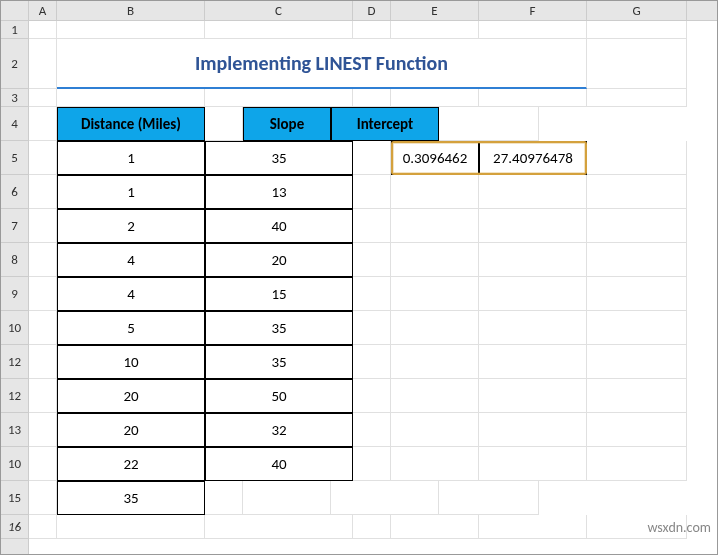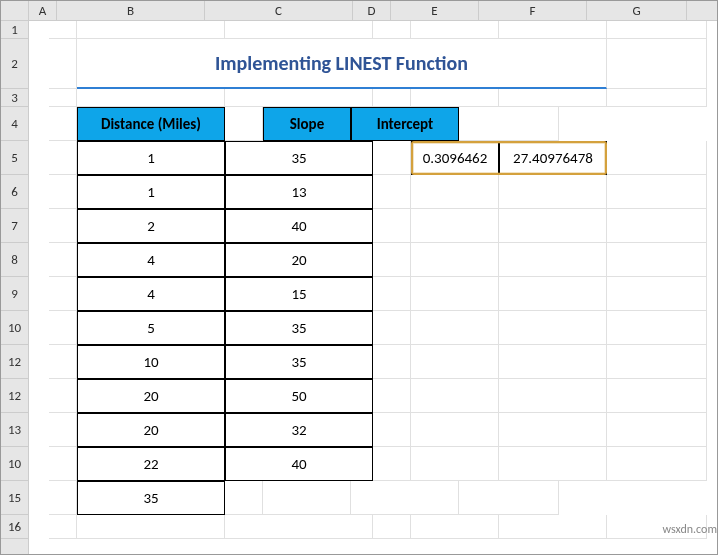--- a/index.html
+++ b/index.html
@@ -56,21 +56,21 @@
   .row-h {
     border-bottom: 1px solid #ccc;
     display: flex;
     align-items: center;
     justify-content: center;
     font-size: 13px;
     color: #333;
   }
   .grid {
     position: absolute;
-    top: 20px; left: 28px; right: 0; bottom: 0; margin-left: 20px;
+    top: 20px; left: 28px; right: 0; bottom: 0;
   }
   .grid-row {
     display: flex;
   }
   .cell {
     border-right: 1px solid #e0e0e0;
     border-bottom: 1px solid #e0e0e0;
     display: flex;
     align-items: center;
     justify-content: center;
@@ -82,21 +82,21 @@
   .cC { width: 148px; }
   .cD { width: 38px; }
   .cE { width: 88px; }
   .cF { width: 108px; }
   .cG { width: 100px; }
   
   .r1 { height: 18px; }
   .r2 { height: 50px; }
   .r3 { height: 18px; }
   .rstd { height: 34px; }
-  .r16 { height: 24px; }
+  .r16 { height: 24px; font-style: italic; }
 
   
   .title-merge {
     width: 530px; 
     font-size: 20px;
     font-weight: bold;
     color: #2f5496;
     border-bottom: 2px solid #2f7fd4 !important;
     border-right: 1px solid #e0e0e0;
     background: #fff;
@@ -116,23 +116,23 @@
   
   .result-wrap {
     position: absolute;
     border: 2px solid #d4a13d;
     border-radius: 3px;
     pointer-events: none;
     box-shadow: 0 0 0 1px rgba(212,161,61,0.3) inset;
   }
   .watermark {
     position: absolute;
-    right: 0;
+    right: 6px;
     bottom: 18px;
-    font-size: 12px;
+    font-size: 14px;
     color: #888;
     z-index: 5;
   }
 </style>
 </head>
 <body>
 
 <div class="sheet">
 
   <div class="corner"></div>

